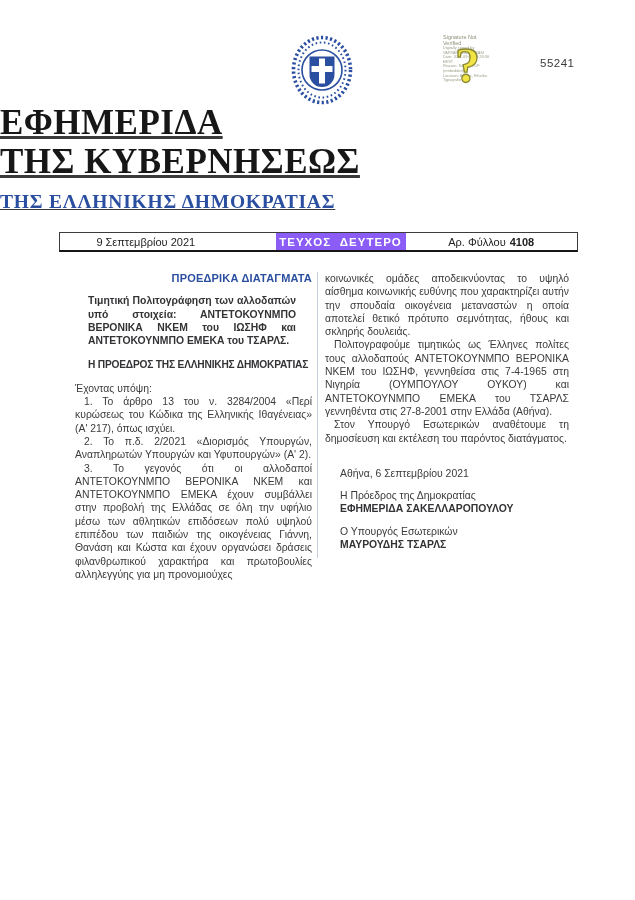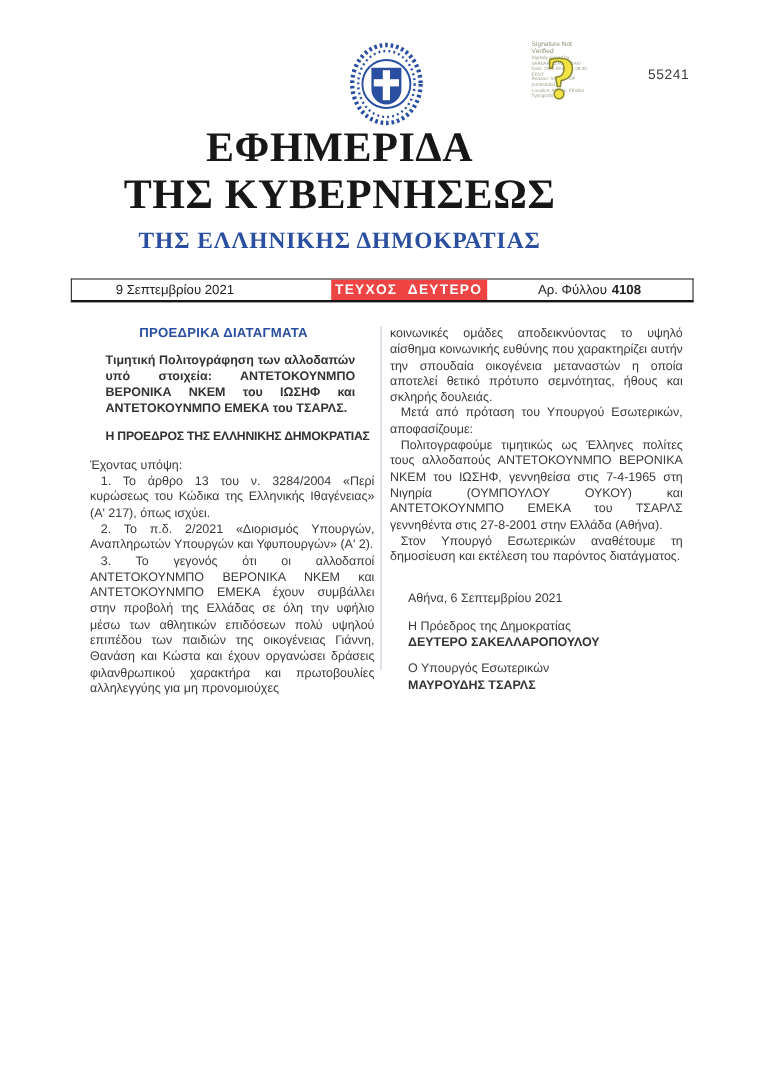--- a/index.html
+++ b/index.html
@@ -14,53 +14,53 @@
   .stamp-title{font-size:5.5px;line-height:6px;color:#8f8f78;width:42px;}
   .stamp-line{font-size:3.9px;line-height:4.6px;color:#a0a08c;white-space:nowrap;}
   .stamp-qmark{
     position:absolute;left:12px;top:2px;font-size:50px;font-weight:bold;
     font-family:"Liberation Serif","DejaVu Serif",serif;
     color:#f2e43a;-webkit-text-stroke:1.3px #83832f;opacity:.95;
   }
   .page-number{position:absolute;left:540px;top:57px;font-size:11.5px;letter-spacing:.5px;color:#3a3a3c;}
 
   
-  .masthead{position:absolute;left:0;top:103px;width:566px;text-align:center;}
+  .masthead{position:absolute;left:0;top:103px;width:566px;text-decoration:underline;}
   .mast-line{
     font-family:"Liberation Serif","DejaVu Serif",serif;font-weight:bold;color:#171717;
     font-size:35px;line-height:39px;letter-spacing:.5px;
   }
   .mast-sub{
     margin-top:10px;font-family:"Liberation Serif","DejaVu Serif",serif;font-weight:bold;
     font-size:19.5px;letter-spacing:.8px;color:#2b4fa0;
   }
 
   
   .issue-bar{
     position:absolute;left:59px;top:232px;width:519px;height:20px;
     border:1px solid #3c3c3c;border-bottom:2.5px solid #161616;
     display:flex;align-items:stretch;box-sizing:border-box;
   }
   .bar-cell{flex:1;display:flex;align-items:center;justify-content:center;font-size:11px;color:#222;}
   .bar-volume{
-    flex:0 0 130px;background:#ef4444;color:#fff;font-weight:bold;font-size:11.5px;
+    flex:0 0 130px;background:#8b5cf6;color:#fff;font-weight:bold;font-size:11.5px;
     display:flex;align-items:center;justify-content:center;letter-spacing:1px;word-spacing:5px;margin-left:44px;
   }
   .bar-issue-label{margin-right:4px;}
   .bar-issue-number{font-weight:bold;}
 
   
   .col{position:absolute;top:272px;font-size:10.4px;line-height:13.3px;text-align:justify;}
   .col-left{left:75px;width:237px;}
   .col-right{left:325px;width:244px;}
   .divider{position:absolute;left:317px;top:272px;width:1px;height:286px;background:#c5cedd;}
 
   .section-heading{
     margin:0 0 9px 13px;font-size:11px;font-weight:bold;color:#2b4fa0;
-    letter-spacing:.2px;text-align:left;padding-left:28px;
+    letter-spacing:.2px;text-align:right;padding-left:28px;
   }
   .decree-title{margin:0 16px 11px 13px;font-weight:bold;color:#333336;}
   .issuer-heading{
     margin:0 0 10px 13px;font-weight:bold;color:#333336;font-size:10.2px;
     letter-spacing:-.2px;white-space:nowrap;text-align:left;
   }
   .para{margin:0;}
   .para.indent{text-indent:9px;}
   .sig-block{margin-left:15px;text-align:left;}
   .sig-place{margin-top:22px;}
@@ -120,26 +120,25 @@
     <p class="decree-title">Τιμητική Πολιτογράφηση των αλλοδαπών υπό στοιχεία: ΑΝΤΕΤΟΚΟΥΝΜΠΟ ΒΕΡΟΝΙΚΑ ΝΚΕΜ του ΙΩΣΗΦ και ΑΝΤΕΤΟΚΟΥΝΜΠΟ ΕΜΕΚΑ του ΤΣΑΡΛΣ.</p>
     <p class="issuer-heading">Η ΠΡΟΕΔΡΟΣ ΤΗΣ ΕΛΛΗΝΙΚΗΣ ΔΗΜΟΚΡΑΤΙΑΣ</p>
     <p class="para">Έχοντας υπόψη:</p>
     <p class="para indent">1. Το άρθρο 13 του ν. 3284/2004 «Περί κυρώσεως του Κώδικα της Ελληνικής Ιθαγένειας» (Α' 217), όπως ισχύει.</p>
     <p class="para indent">2. Το π.δ. 2/2021 «Διορισμός Υπουργών, Αναπληρωτών Υπουργών και Υφυπουργών» (Α' 2).</p>
     <p class="para indent">3. Το γεγονός ότι οι αλλοδαποί ΑΝΤΕΤΟΚΟΥΝΜΠΟ ΒΕΡΟΝΙΚΑ ΝΚΕΜ και ΑΝΤΕΤΟΚΟΥΝΜΠΟ ΕΜΕΚΑ έχουν συμβάλλει στην προβολή της Ελλάδας σε όλη την υφήλιο μέσω των αθλητικών επιδόσεων πολύ υψηλού επιπέδου των παιδιών της οικογένειας Γιάννη, Θανάση και Κώστα και έχουν οργανώσει δράσεις φιλανθρωπικού χαρακτήρα και πρωτοβουλίες αλληλεγγύης για μη προνομιούχες</p>
   </div>
 
   <div class="col col-right">
     <p class="para">κοινωνικές ομάδες αποδεικνύοντας το υψηλό αίσθημα κοινωνικής ευθύνης που χαρακτηρίζει αυτήν την σπουδαία οικογένεια μεταναστών η οποία αποτελεί θετικό πρότυπο σεμνότητας, ήθους και σκληρής δουλειάς.</p>
-    <p class="para indent">Μετά από πρόταση του Υπουργού Εσωτερικών, αποφασίζουμε:</p>
     <p class="para indent">Πολιτογραφούμε τιμητικώς ως Έλληνες πολίτες τους αλλοδαπούς ΑΝΤΕΤΟΚΟΥΝΜΠΟ ΒΕΡΟΝΙΚΑ ΝΚΕΜ του ΙΩΣΗΦ, γεννηθείσα στις 7-4-1965 στη Νιγηρία (ΟΥΜΠΟΥΛΟΥ ΟΥΚΟΥ) και ΑΝΤΕΤΟΚΟΥΝΜΠΟ ΕΜΕΚΑ του ΤΣΑΡΛΣ γεννηθέντα στις 27-8-2001 στην Ελλάδα (Αθήνα).</p>
     <p class="para indent">Στον Υπουργό Εσωτερικών αναθέτουμε τη δημοσίευση και εκτέλεση του παρόντος διατάγματος.</p>
 
     <div class="sig-block">
       <p class="para sig-place">Αθήνα, 6 Σεπτεμβρίου 2021</p>
       <p class="para sig-title">Η Πρόεδρος της Δημοκρατίας</p>
-      <p class="para sig-name">ΔΕΥΤΕΡΟ ΣΑΚΕΛΛΑΡΟΠΟΥΛΟΥ</p>
+      <p class="para sig-name">ΕΦΗΜΕΡΙΔΑ ΣΑΚΕΛΛΑΡΟΠΟΥΛΟΥ</p>
       <p class="para sig-title">Ο Υπουργός Εσωτερικών</p>
       <p class="para sig-name">ΜΑΥΡΟΥΔΗΣ ΤΣΑΡΛΣ</p>
     </div>
   </div>
 
 </div>
 
 </body></html>

